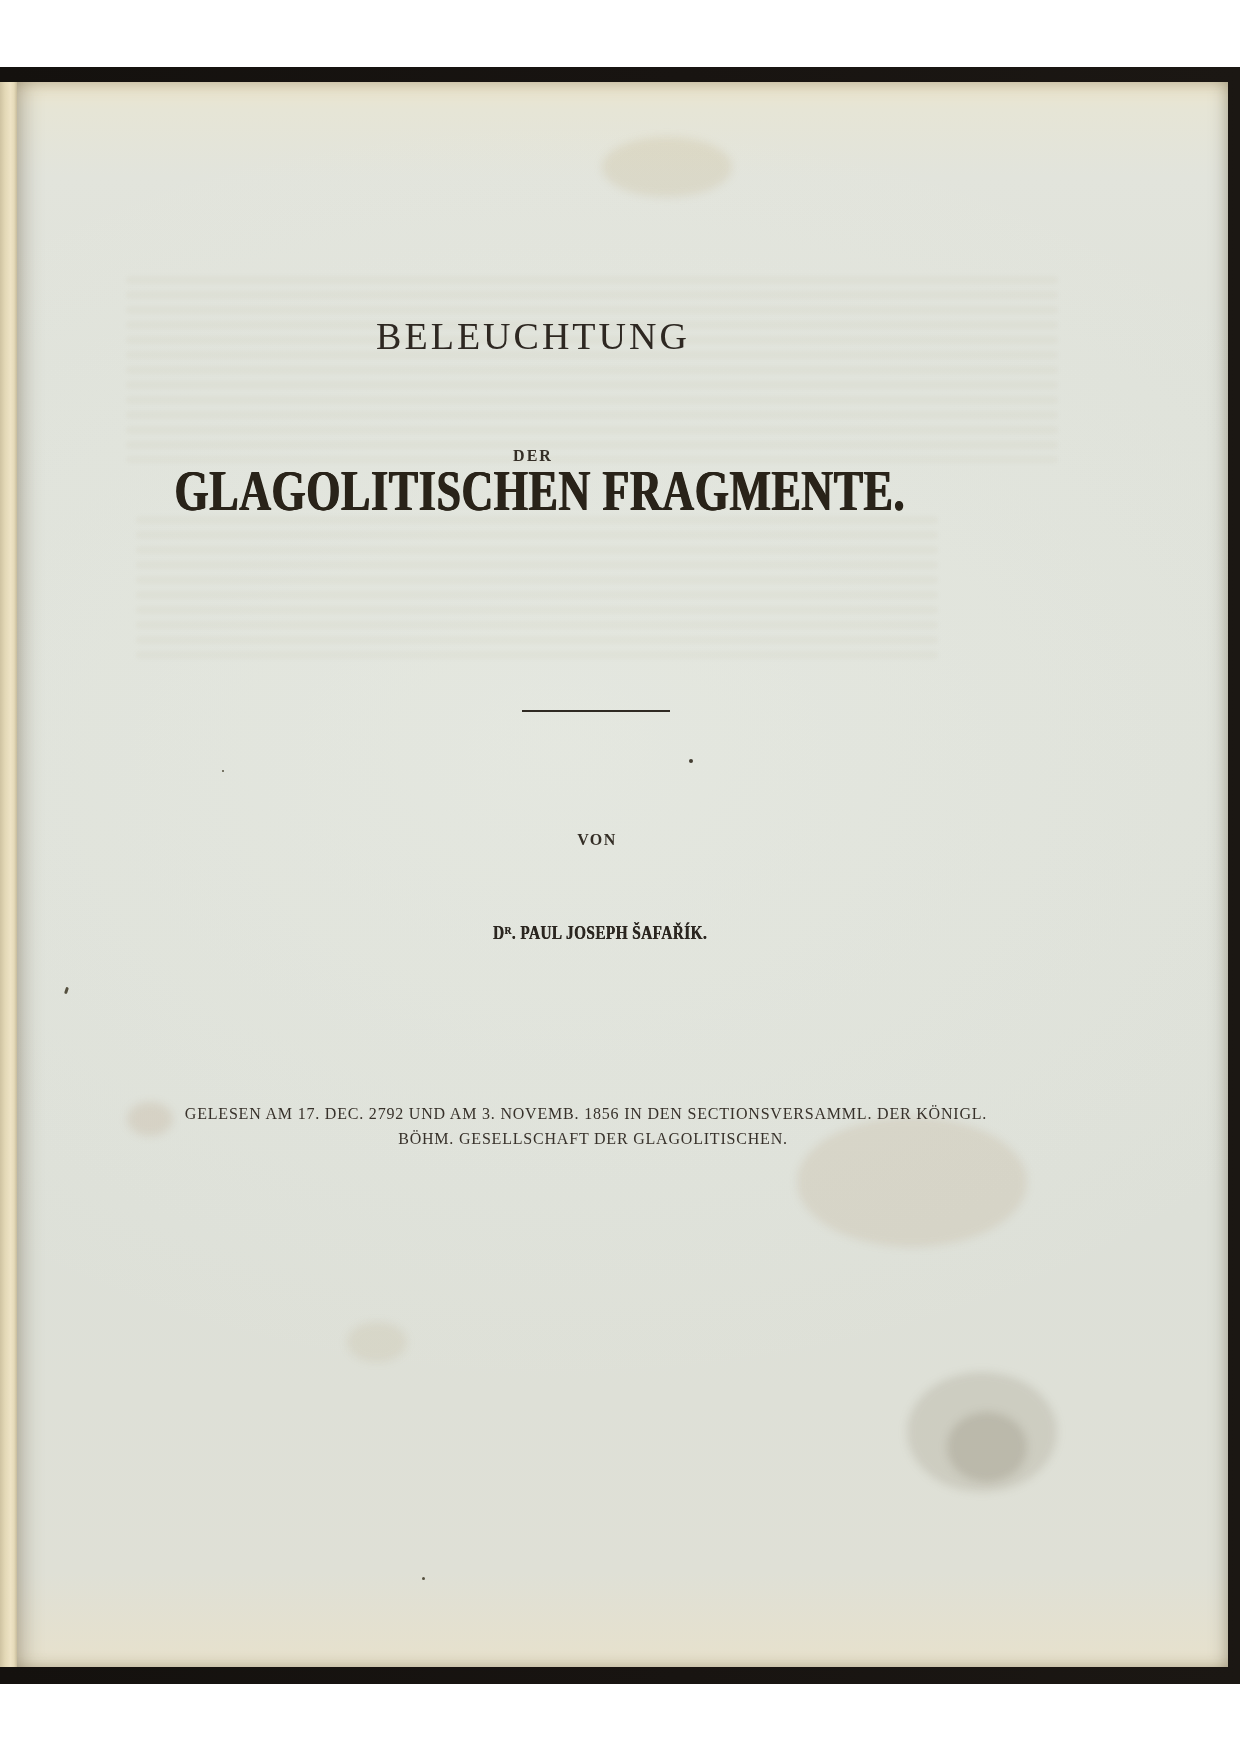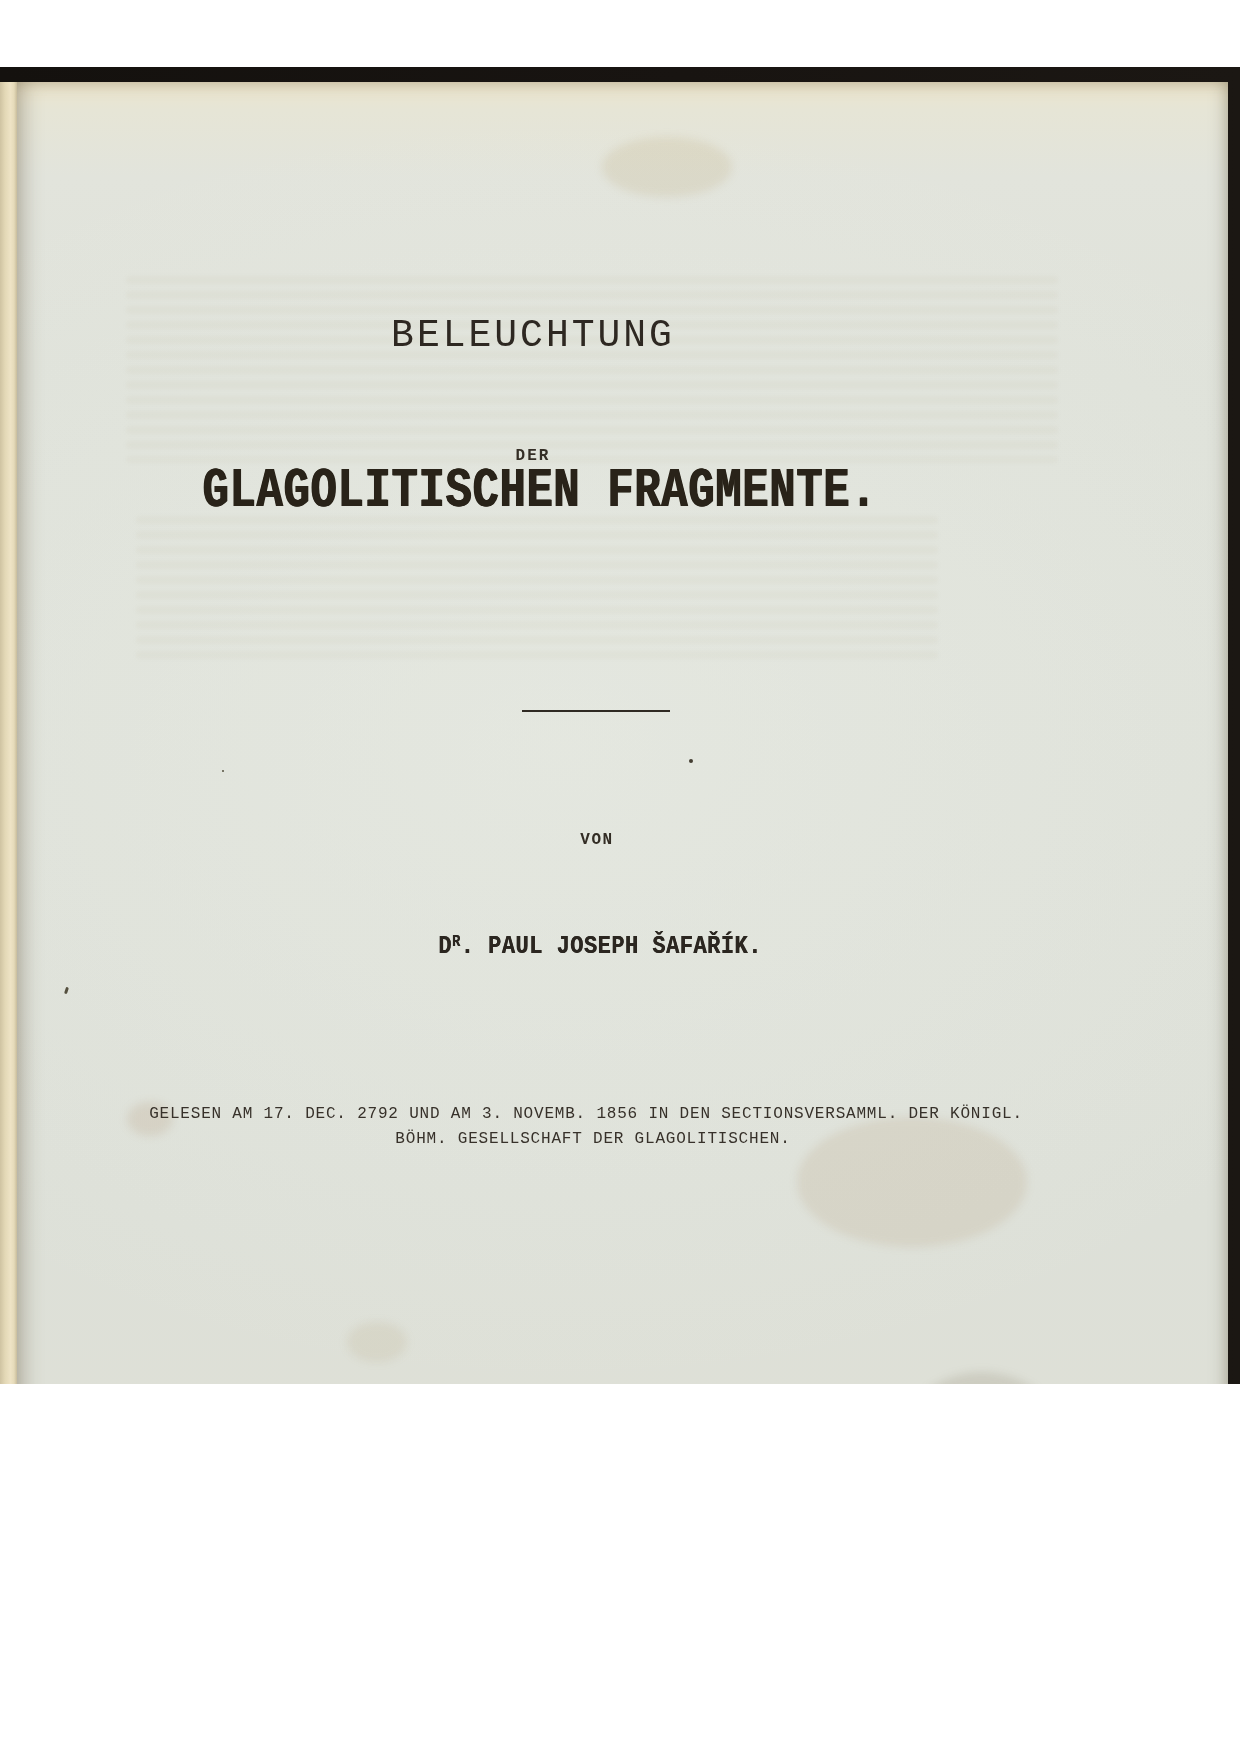--- a/index.html
+++ b/index.html
@@ -1,20 +1,20 @@
 <!DOCTYPE html>
 <html><head>
 <meta charset="utf-8">
 <style>
   html,body { margin:0; padding:0; background:#ffffff; }
 
   .canvas {
-    position:relative; width:1240px; height:1384px;
+    position:relative; width:1240px; height:1755px;
     background:#ffffff; overflow:hidden;
-    font-family:Liberation Mono, monospace;
+    font-family:Liberation Serif, serif;
   }
 
   
   .photo {
     position:absolute; left:0; top:67px; width:1240px; height:1617px;
     background:linear-gradient(90deg,#14110e 0%, #181411 55%, #1b1713 100%);
   }
 
   
   .edge-strip {
@@ -80,21 +80,21 @@
   .main-title .squeeze {
     transform:scaleX(0.78);
     text-shadow:0.8px 0 0 currentColor, -0.8px 0 0 currentColor;
   }
 
   .rule  { position:absolute; left:505px; top:628px; width:148px; height:2px; background:#2f2a23; }
   .dot   { position:absolute; left:672px; top:677px; width:4px; height:4px; background:#433d31; border-radius:50%; }
 
   .byline { font-size:16px; font-weight:bold; letter-spacing:1.5px; top:749px; left:580px; color:#332d25; }
 
-  .author { font-size:26px; font-weight:bold; letter-spacing:0.5px; top:841px; left:583px; color:#2b2620;margin-top:8px; }
+  .author { font-size:18px; font-weight:bold; letter-spacing:0.5px; top:841px; left:583px; color:#2b2620; }
   .author .squeeze { transform:scaleX(0.85); text-shadow:0.4px 0 0 currentColor; }
   .author sup { font-size:62%; vertical-align:0.45em; }
 
   .imprint { font-size:16px; letter-spacing:0.8px; color:#37312a; }
   .imprint-1 { top:1023px; left:569px; }
   .imprint-2 { top:1048px; left:576px; }
 </style>
 </head>
 <body>
 

